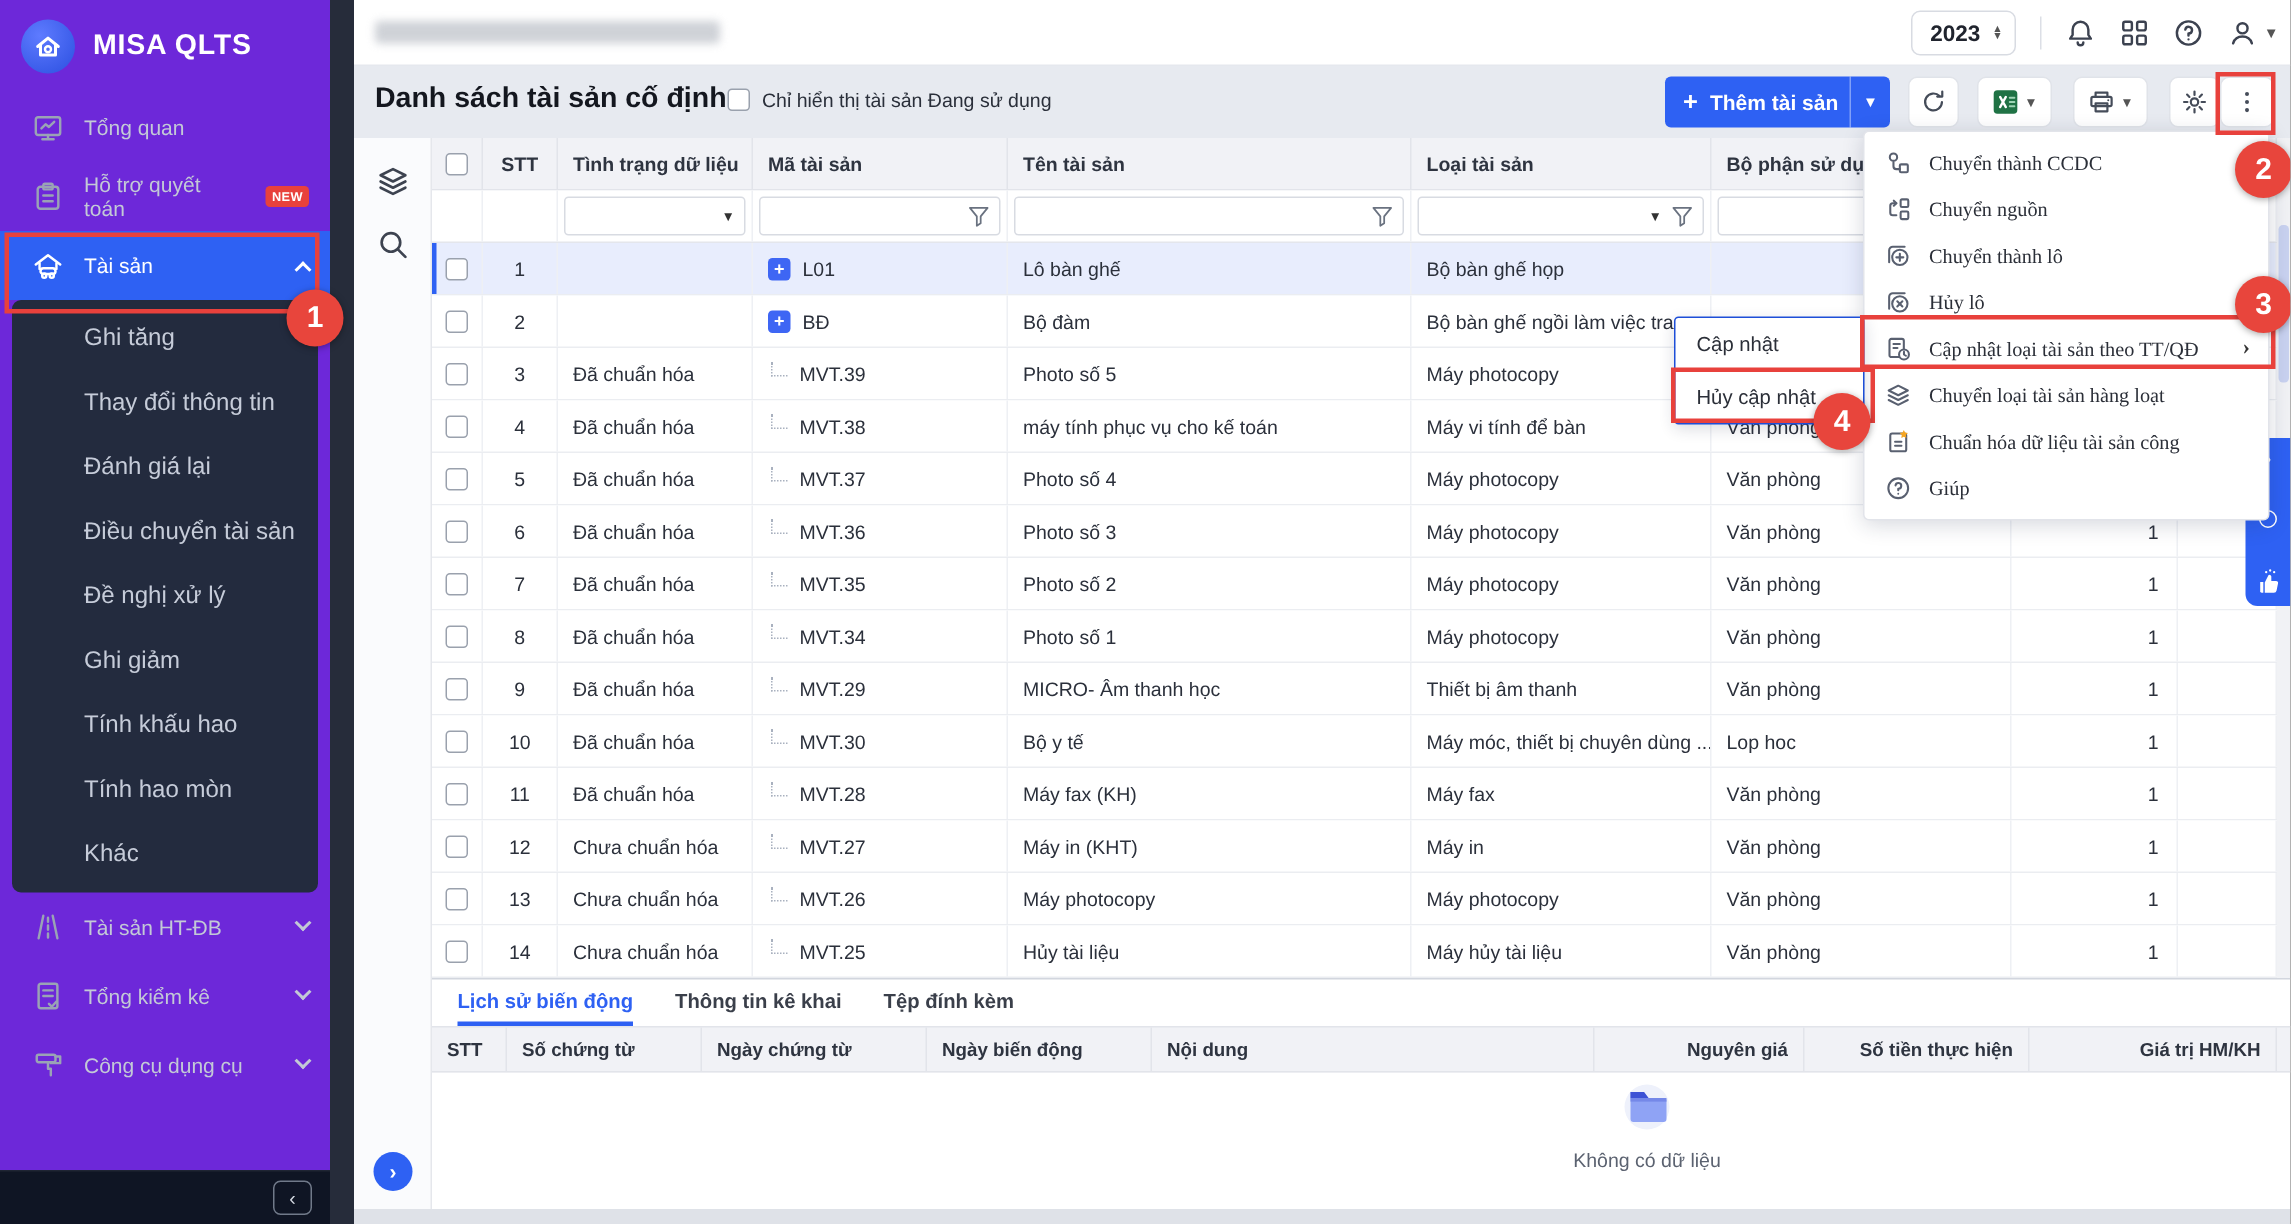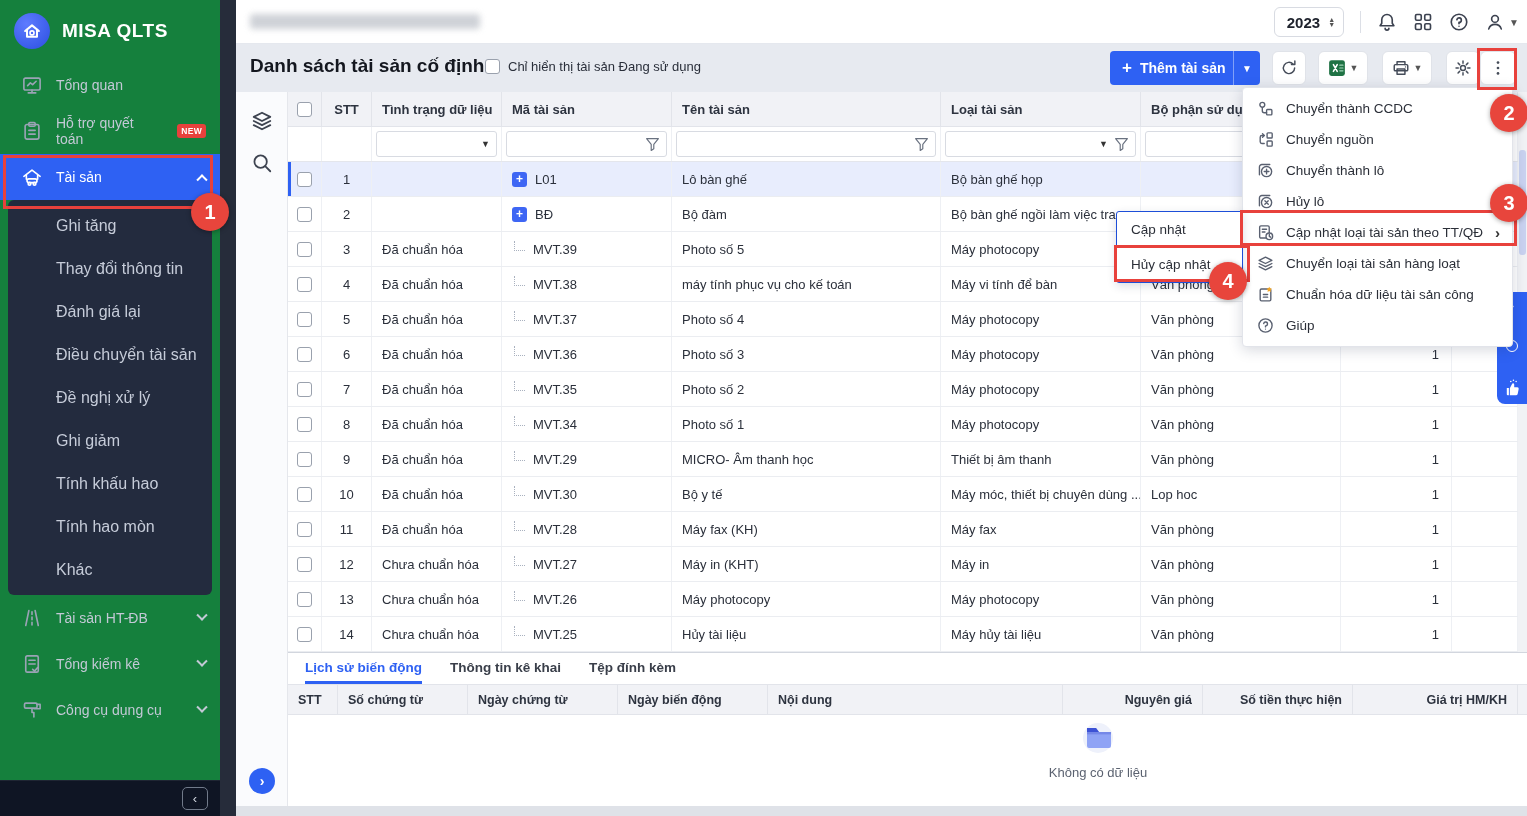--- a/index.html
+++ b/index.html
@@ -3,21 +3,21 @@
 <meta charset="utf-8">
 <style>
   html,body{margin:0;padding:0;background:#555;}
   *{box-sizing:border-box;}
   .screen{position:relative;width:1527px;height:816px;background:#fff;overflow:hidden;
     font-family:"Liberation Sans",sans-serif;color:#2b303b;}
   .icn{display:inline-flex;align-items:center;justify-content:center;width:18px;height:18px;flex:0 0 auto;}
   .icn svg{width:100%;height:100%;}
 
   
-  .sidebar{position:absolute;left:0;top:0;width:220px;height:816px;background:#15803d;color:#b9c0d0;z-index:5;}
+  .sidebar{position:absolute;left:0;top:0;width:220px;height:816px;background:#6d28d9;color:#b9c0d0;z-index:5;}
   .side-strip{position:absolute;left:220px;top:0;width:16px;height:816px;background:#262c3a;z-index:5;}
   .logo-row{display:flex;align-items:center;gap:12px;padding:13px 0 13px 14px;height:62px;}
   .logo-badge{width:36px;height:36px;border-radius:50%;background:radial-gradient(circle at 35% 30%,#5e7bff,#2b4fe0);
     display:flex;align-items:center;justify-content:center;color:#fff;}
   .logo-badge .icn{width:20px;height:20px;}
   .app-name{font-size:19px;font-weight:bold;color:#fff;letter-spacing:.5px;}
   .nav-item{display:flex;align-items:center;gap:14px;height:46px;padding:0 14px 0 22px;font-size:14px;color:#c3c9d6;cursor:pointer;}
   .nav-item .icn{width:20px;height:20px;color:#9aa3b5;}
   .nav-item.active{background:#2e61f3;color:#fff;margin:0 0;border-radius:0;}
   .nav-item.active .icn{color:#fff;}
@@ -96,21 +96,21 @@
   .bgrid{display:grid;grid-template-columns:50px 130px 150px 150px 295px 140px 150px 165px;height:31px;background:#f1f2f6;border-top:1px solid #e2e4ea;border-bottom:1px solid #e2e4ea;}
   .bh-cell{display:flex;align-items:center;padding:0 10px;font-size:12.5px;font-weight:bold;color:#2e3440;border-right:1px solid #e2e4ea;white-space:nowrap;overflow:hidden;}
   .bh-cell.r{justify-content:flex-end;}
   .empty-state{position:absolute;left:700px;top:66px;width:220px;text-align:center;}
   .empty-state .icn{width:40px;height:36px;}
   .empty-text{font-size:13px;color:#5b6270;margin-top:6px;}
 
   
   .menu{position:absolute;left:1242px;top:87px;width:271px;background:#fff;border:1px solid #e2e4ea;border-radius:4px;
     box-shadow:0 3px 14px rgba(30,40,70,.18);padding:5px 0;z-index:40;}
-  .menu-item{height:31px;display:flex;align-items:center;gap:12px;padding:0 12px 0 14px;font-size:13.5px;color:#2b2f38;cursor:pointer;}
+  .menu-item{height:31px;display:flex;align-items:center;gap:12px;padding:0 12px 0 14px;font-size:13.5px;color:#2b2f38;cursor:pointer;font-family:Liberation Serif, serif;}
   .menu-item .icn{width:17px;height:17px;color:#596070;}
   .mi-label{flex:1;white-space:nowrap;overflow:hidden;}
   .mi-arrow{font-size:15px;font-weight:bold;color:#333;}
   .submenu{position:absolute;left:1116px;top:211px;width:127px;background:#fff;border:1px solid #1d4ed8;border-radius:3px;
     box-shadow:0 3px 10px rgba(30,40,70,.16);z-index:41;}
   .submenu-item{height:35px;display:flex;align-items:center;padding-left:14px;font-size:13.5px;color:#2b2f38;cursor:pointer;}
   .num-badge{position:absolute;width:38px;height:38px;border-radius:50%;background:#e8453c;color:#fff;font-weight:bold;font-size:20px;
     display:flex;align-items:center;justify-content:center;box-shadow:0 1px 5px rgba(0,0,0,.35);z-index:61;}
   .feedback{position:absolute;left:1497px;top:292px;width:30px;height:112px;background:#2e61f3;border-radius:8px 0 0 8px;z-index:30;
     display:flex;flex-direction:column;align-items:center;justify-content:space-between;padding:6px 0;color:#fff;}

